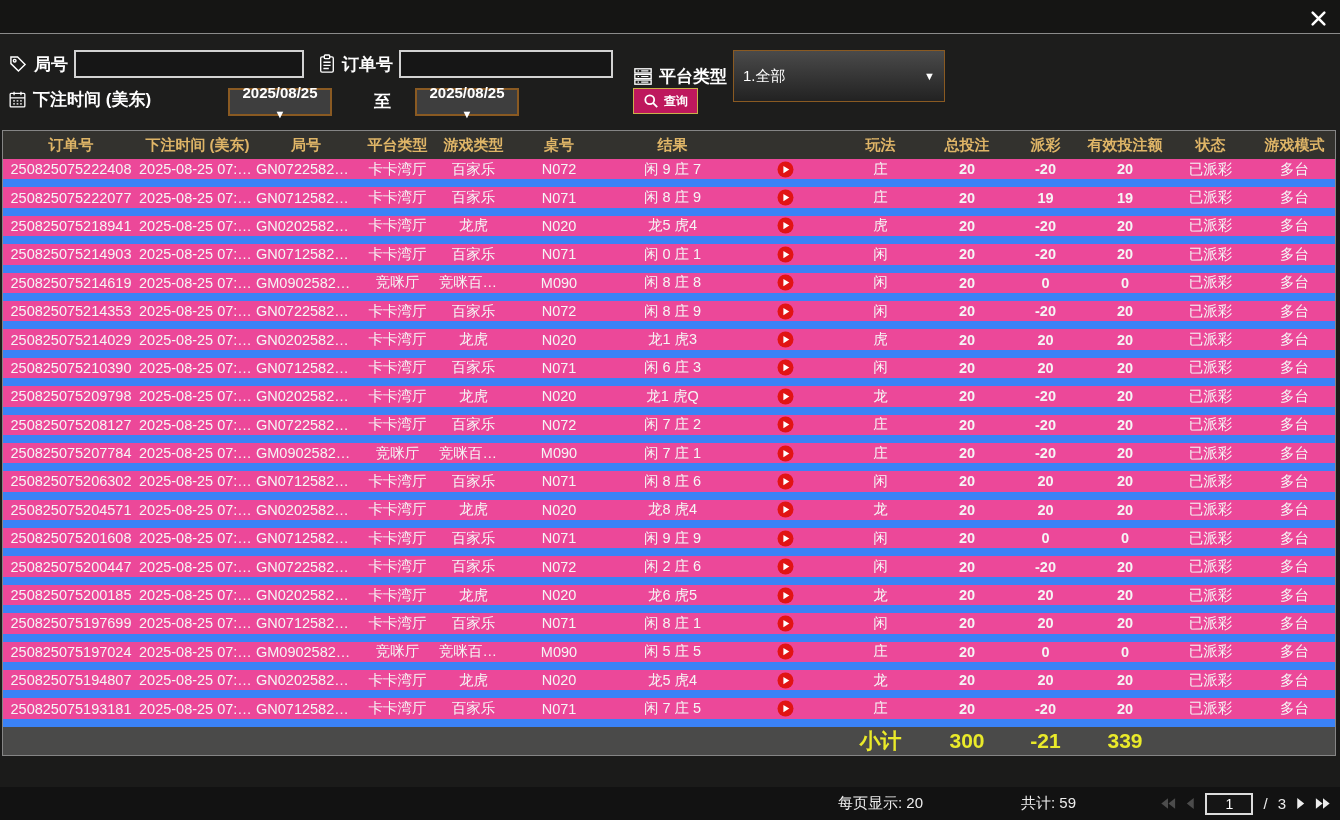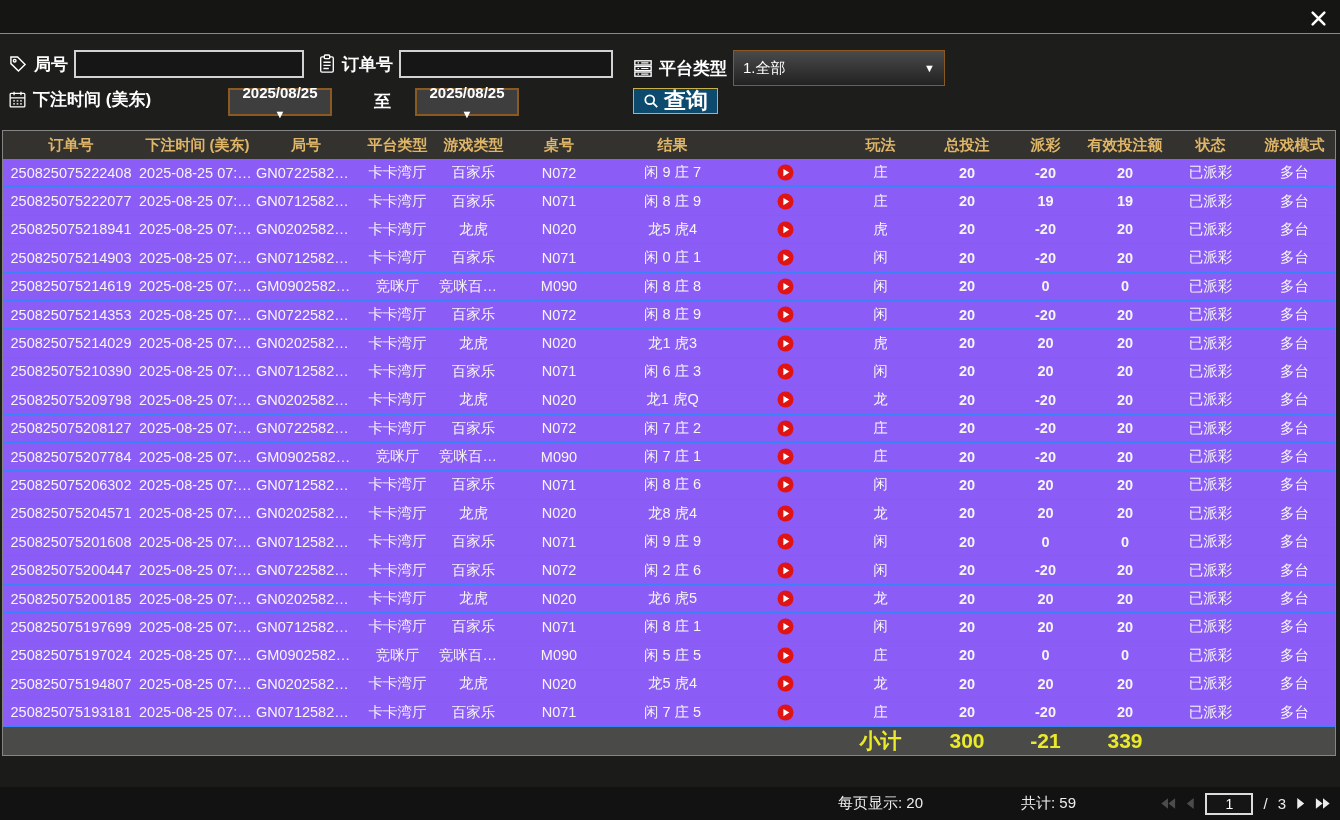--- a/index.html
+++ b/index.html
@@ -11,37 +11,37 @@
   .close-btn{position:absolute;top:7px;right:11px;width:22px;height:22px;display:flex;align-items:center;justify-content:center;cursor:pointer;}
 
   
   .filters{position:absolute;top:34px;left:0;right:0;height:96px;background:#1d1d1c;}
   .fitem{position:absolute;display:flex;align-items:center;gap:6px;}
   .flabel{font-size:17px;font-weight:700;color:#fff;white-space:nowrap;}
   .ficon{display:flex;align-items:center;}
   .tinput{height:24px;background:#161616;border:2px solid #d2d2d2;color:#fff;font-size:15px;padding:0 6px;outline:none;}
   #round-input{width:214px;} #order-input{width:198px;}
   .dropdown{width:192px;height:26px;border:1px solid #8a5a22;background:linear-gradient(#4a4a4a,#222);
-            display:flex;align-items:center;justify-content:space-between;padding:4px 9px;font-size:15px;cursor:pointer;}
+            display:flex;align-items:center;justify-content:space-between;padding:12px 9px;font-size:15px;cursor:pointer;}
   .datebox{width:100px;height:24px;border:2px solid #8a5a22;background:#3e3e3e;display:flex;align-items:center;
            justify-content:center;gap:7px;font-size:15px;font-weight:700;cursor:pointer;flex-direction:column;}
   .arrow{font-size:11px;color:#fff;}
   .zhi{position:absolute;font-size:17px;font-weight:700;}
-  .search-btn{height:26px;padding:0 9px;background:#0c4a6e;border:1px solid #c9b04a;display:flex;align-items:center;
-              gap:5px;font-size:22px;font-weight:700;color:#fff;cursor:pointer;}
+  .search-btn{height:26px;padding:0 9px;background:#be185d;border:1px solid #c9b04a;display:flex;align-items:center;
+              gap:5px;font-size:12px;font-weight:700;color:#fff;cursor:pointer;}
   #f-round{left:8px;top:16px;} #f-order{left:318px;top:16px;} #f-platform{left:633px;top:16px;}
   #f-time{left:8px;top:54px;} #f-date1{left:228px;top:54px;} #f-zhi{left:374px;top:56px;}
   #f-date2{left:415px;top:54px;} #f-search{left:633px;top:54px;}
 
   
   .table{position:absolute;top:130px;left:2px;width:1334px;border:1px solid #858585;background:#191918;box-sizing:border-box;}
   .grid{display:grid;grid-template-columns:136px 117px 100px 83px 69px 102px 125px 100px 91px 82px 75px 84px 87px auto;align-items:center;}
   .t-head{height:28px;background:#33322e;}
   .t-head .cell{color:#dfb567;font-size:15px;font-weight:700;text-align:center;white-space:nowrap;}
-  .t-row{height:28.4px;background:#8b5cf6;box-sizing:border-box;border-bottom:1px solid #3b82f6;}
+  .t-row{height:28.4px;background:#ec4899;box-sizing:border-box;border-bottom:8px solid #3b82f6;}
   .t-row .cell{font-size:14.5px;color:#f5f5f5;text-align:center;white-space:nowrap;overflow:hidden;text-overflow:ellipsis;}
   .c-total,.c-valid,.c-payout{font-weight:700;}
   .pay-neg{color:#52cc14;} .pay-pos{color:#c02020;} .pay-zero{color:#f5f5f5;}
   .c-status{color:#29d829;}
   .c-play{display:flex;justify-content:center;align-items:center;cursor:pointer;}
   .t-sum{height:28px;background:#4a4a49;box-sizing:border-box;border-bottom:2px solid #191918;}
   .t-sum:last-child{border-bottom:none;}
   .t-sum .cell{color:#eaea2a;font-weight:700;font-size:21px;text-align:center;}
   .sum-9{grid-column:9;} .sum-10{grid-column:10;} .sum-11{grid-column:11;} .sum-12{grid-column:12;}
 

